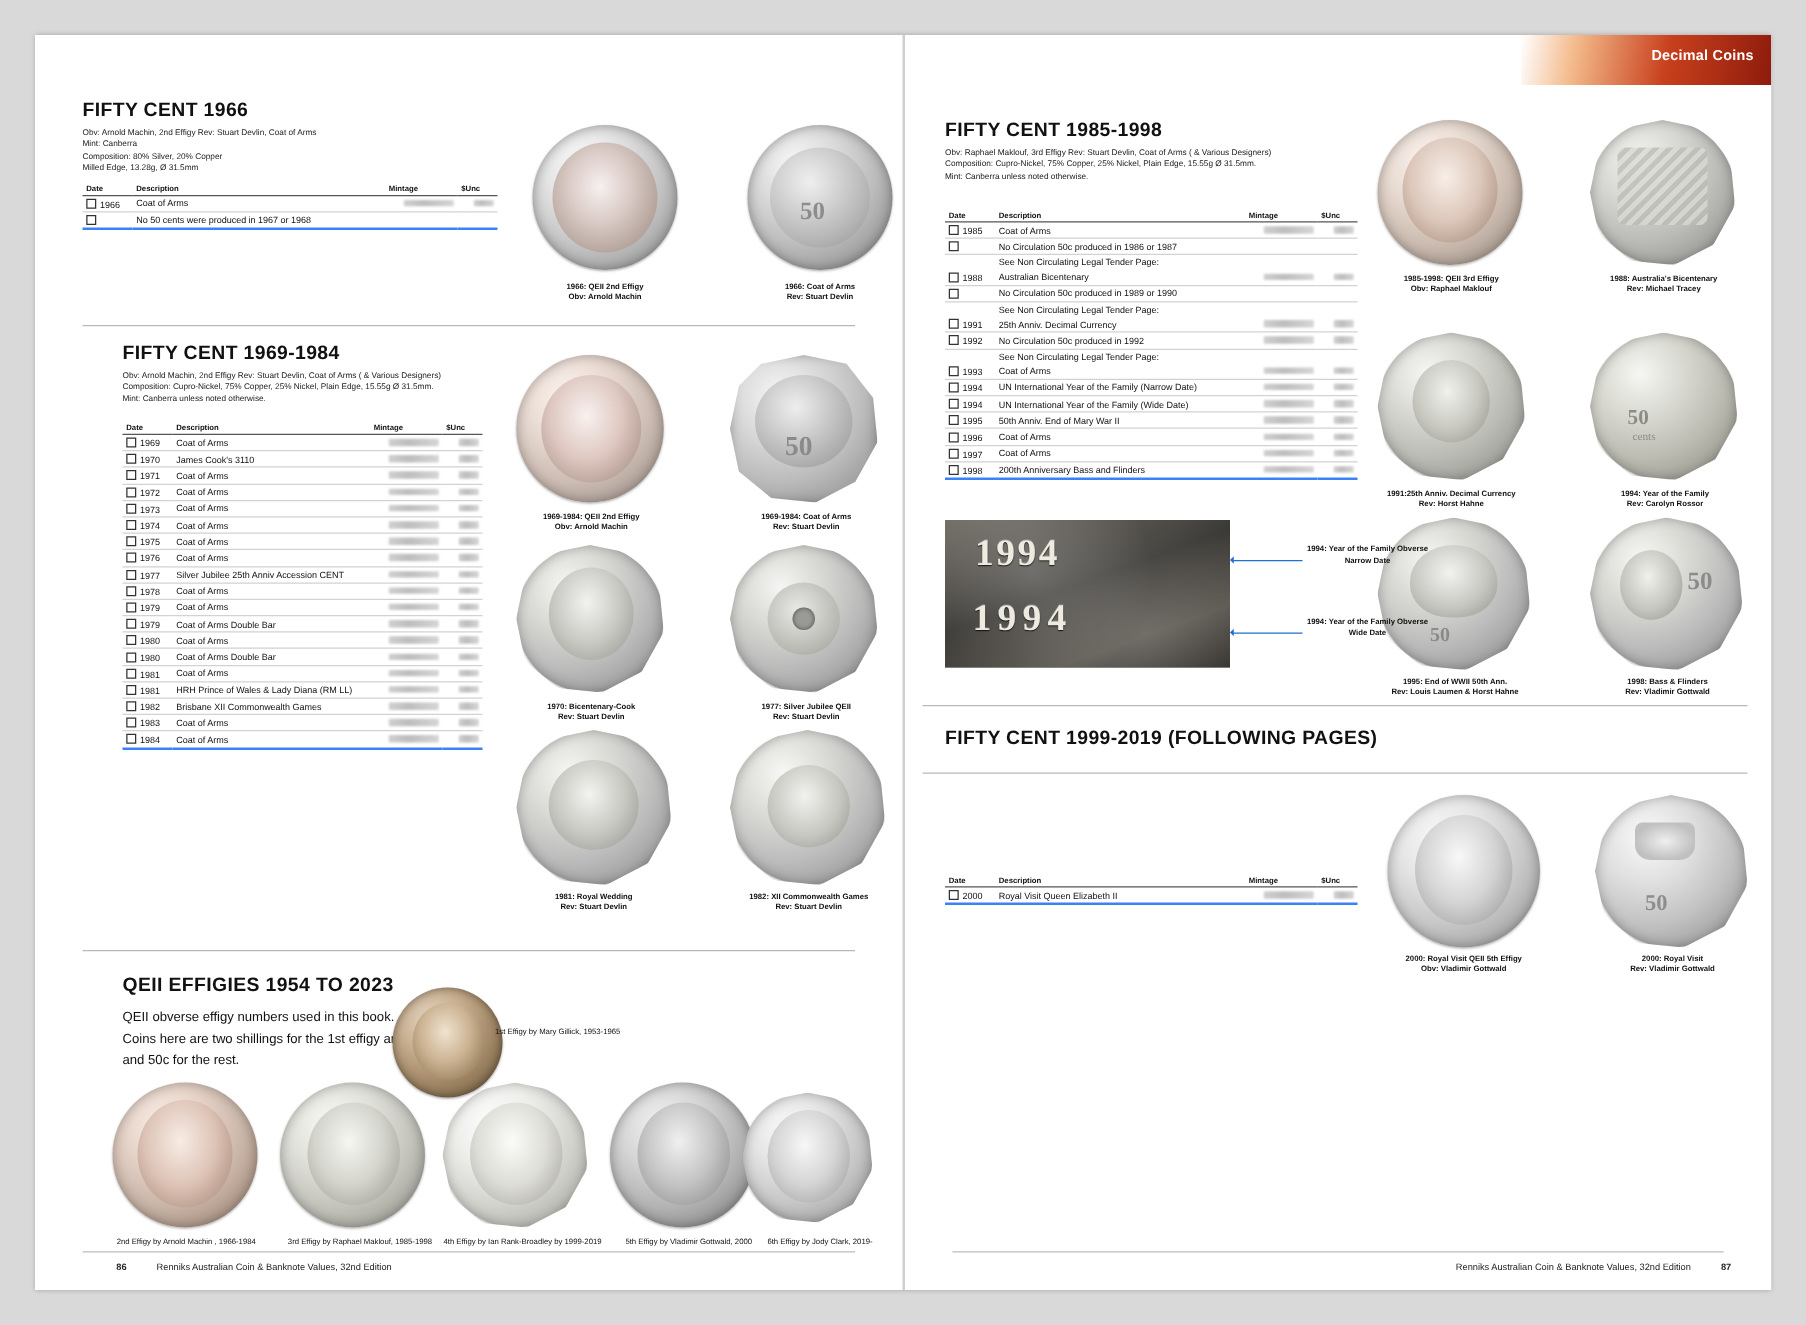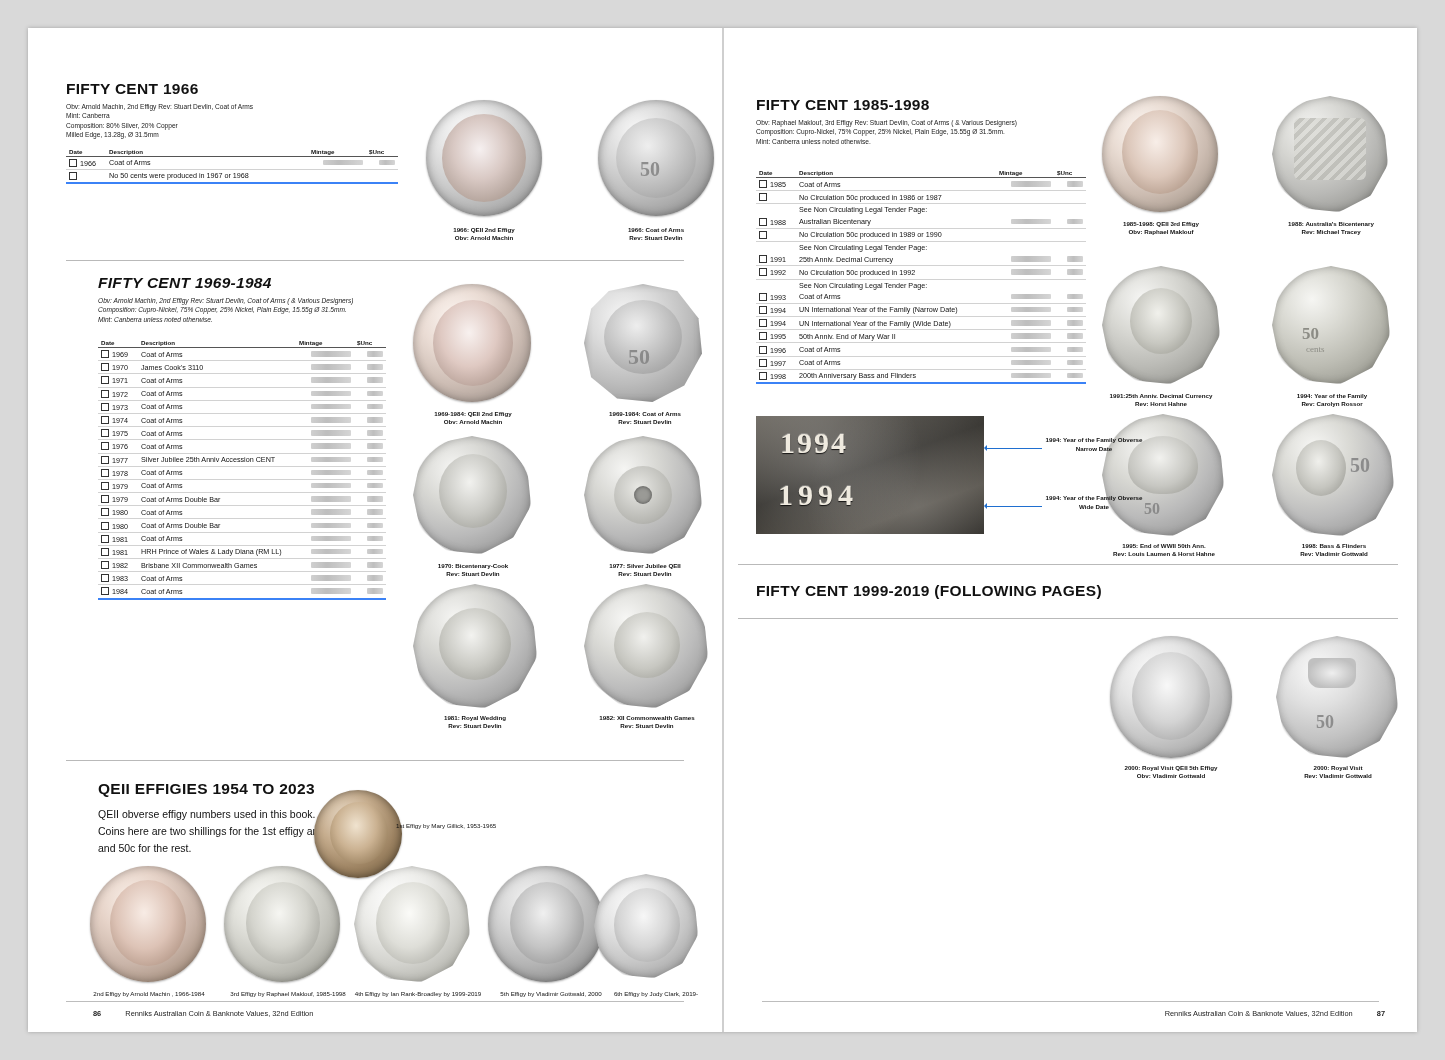--- a/index.html
+++ b/index.html
@@ -109,21 +109,21 @@
     <div class="coin-img" style="left:570px;top:72px;width:116px;height:116px;background:
       radial-gradient(circle at 34% 28%, #fafafa 0%, #dcdcdc 28%, #bdbdbd 55%, #9b9b9b 80%, #868686 100%);
       box-shadow:inset 0 0 9px rgba(0,0,0,.35), 0 1px 2px rgba(0,0,0,.3);">
       <div style="position:absolute;left:18px;top:18px;width:80px;height:80px;border-radius:50%;background:radial-gradient(circle at 40% 35%,#efefef,#b4b4b4 65%,#8f8f8f);opacity:.85;"></div>
       <div style="position:absolute;left:42px;top:58px;font-size:20px;font-weight:bold;color:#8d8d8d;font-family:'Liberation Serif',serif;">50</div>
     </div>
     <div class="cap" style="left:552px;top:198px;width:152px;white-space:pre-line;"><b>1966: Coat of Arms
 Rev: Stuart Devlin</b></div>
 
     <div class="sec" style="left:38px;top:232px;width:618px;height:0;"></div>
-    <div style="position:absolute;left:70px;top:246px;width:320px;font-style:italic;">
+    <div style="position:absolute;left:70px;top:246px;width:320px;">
       <div class="sec-title">FIFTY CENT 1969-1984</div>
       <div class="sec-sub">
         <div>Obv: Arnold Machin, 2nd Effigy Rev: Stuart Devlin, Coat of Arms  ( &amp; Various Designers)</div>
         <div>Composition: Cupro-Nickel, 75% Copper, 25% Nickel, Plain Edge, 15.55g Ø 31.5mm.</div>
         <div>Mint: Canberra unless noted otherwise.</div>
       </div>
     </div>
 
     <table class="coin" style="position:absolute;left:70px;top:310px;width:288px;">
       <thead>
@@ -327,20 +327,23 @@
     <div class="cap" style="left:558px;top:962px;width:140px;">6th Effigy by Jody Clark, 2019-</div>
 
     <div class="rule-bottom"></div>
     <div class="folio" style="left:38px;">
       <span class="num">86</span>
       <span style="margin-left:22px;">Renniks Australian Coin &amp; Banknote Values, 32nd Edition</span>
     </div>
   </div>
 
   <div class="page right">
+    <div class="corner-tab">
+      <div class="tab-label">Decimal Coins</div>
+    </div>
 
     <div style="position:absolute;left:32px;top:68px;width:360px;">
       <div class="sec-title">FIFTY CENT 1985-1998</div>
       <div class="sec-sub">
         <div>Obv: Raphael Maklouf, 3rd Effigy Rev: Stuart Devlin, Coat of Arms  ( &amp; Various Designers)</div>
         <div>Composition: Cupro-Nickel, 75% Copper, 25% Nickel, Plain Edge, 15.55g Ø 31.5mm.</div>
         <div>Mint: Canberra unless noted otherwise.</div>
       </div>
     </div>
 
@@ -504,20 +507,38 @@
     <div class="errcap" style="left:300px;top:466px;width:140px;white-space:pre-line;"><b>1994: Year of the Family Obverse
 Wide Date</b></div>
 
     <div class="sec" style="left:14px;top:536px;width:660px;height:0;"></div>
     <div style="position:absolute;left:32px;top:554px;">
       <div class="sec-title">FIFTY CENT 1999-2019 (FOLLOWING PAGES)</div>
     </div>
 
     <div class="sec" style="left:14px;top:590px;width:660px;height:0;"></div>
 
+    <table class="coin" style="position:absolute;left:32px;top:672px;width:330px;">
+      <thead>
+            <tr>
+        <th class="c-date">Date</th>
+        <th class="c-desc">Description</th>
+        <th class="c-mint">Mintage</th>
+        <th class="c-unc">$Unc</th>
+      </tr>
+          </thead>
+      <tbody id="rows-2000">
+            <tr>
+              <td class="c-date"><span class="chk"></span>2000</td>
+              <td class="c-desc">Royal Visit  Queen Elizabeth II</td>
+              <td class="c-mint"><span class="blur" style="width: 40px;"></span></td>
+              <td class="c-unc"><span class="blur" style="width: 16px;"></span></td>
+            </tr>
+          </tbody>
+    </table>
 
     <div class="coin-img" style="left:386px;top:608px;width:122px;height:122px;background:radial-gradient(circle at 36% 30%, #fbfbfb 0%, #e5e5e5 30%, #c6c6c6 58%, #a4a4a4 82%, #8d8d8d 100%);box-shadow:inset 0 0 9px rgba(0,0,0,.3),0 1px 2px rgba(0,0,0,.3);">
       <div style="position:absolute;left:22px;top:16px;width:78px;height:88px;border-radius:50%;background:radial-gradient(ellipse at 45% 38%, #f8f8f8 0%, #d4d4d4 48%, #a9a9a9 82%);"></div>
     </div>
     <div class="cap" style="left:364px;top:736px;width:166px;white-space:pre-line;"><b>2000: Royal Visit QEII 5th Effigy
 Obv: Vladimir Gottwald</b></div>
 
     <div class="coin-img" style="left:552px;top:608px;width:122px;height:122px;background:radial-gradient(circle at 34% 28%, #fafafa 0%, #e0e0e0 30%, #c2c2c2 58%, #a0a0a0 82%, #8b8b8b 100%);box-shadow:inset 0 0 9px rgba(0,0,0,.3),0 1px 2px rgba(0,0,0,.3);clip-path:polygon(50% 0%,79% 6%,97% 29%,100% 59%,85% 86%,58% 100%,28% 97%,6% 79%,0% 50%,6% 21%,21% 6%);">
       <div style="position:absolute;left:32px;top:22px;width:48px;height:30px;background:radial-gradient(ellipse at 50% 50%, #efefef, #c0c0c0 70%);border-radius:6px 6px 12px 12px;"></div>
       <div style="position:absolute;left:40px;top:76px;font-size:18px;font-weight:bold;color:#8d8d8d;font-family:'Liberation Serif',serif;">50</div>

